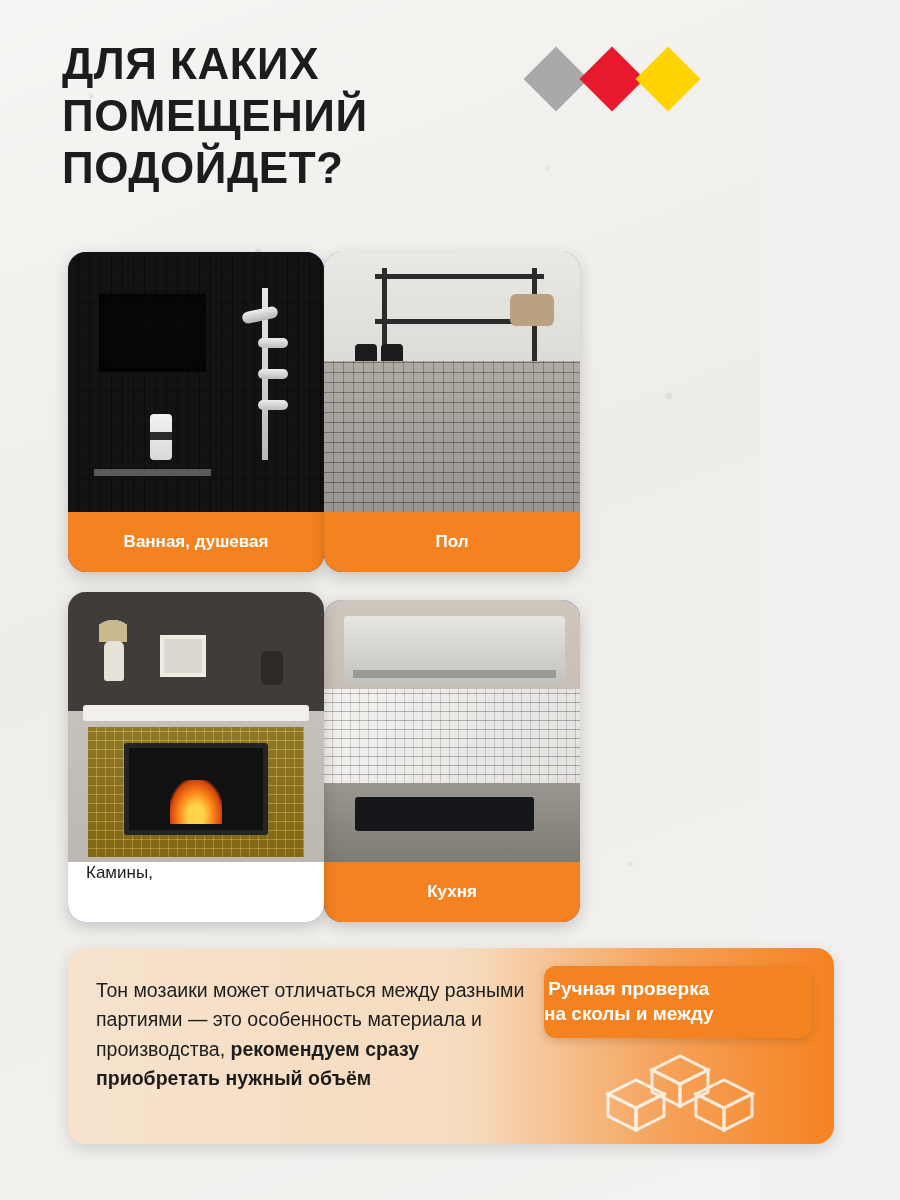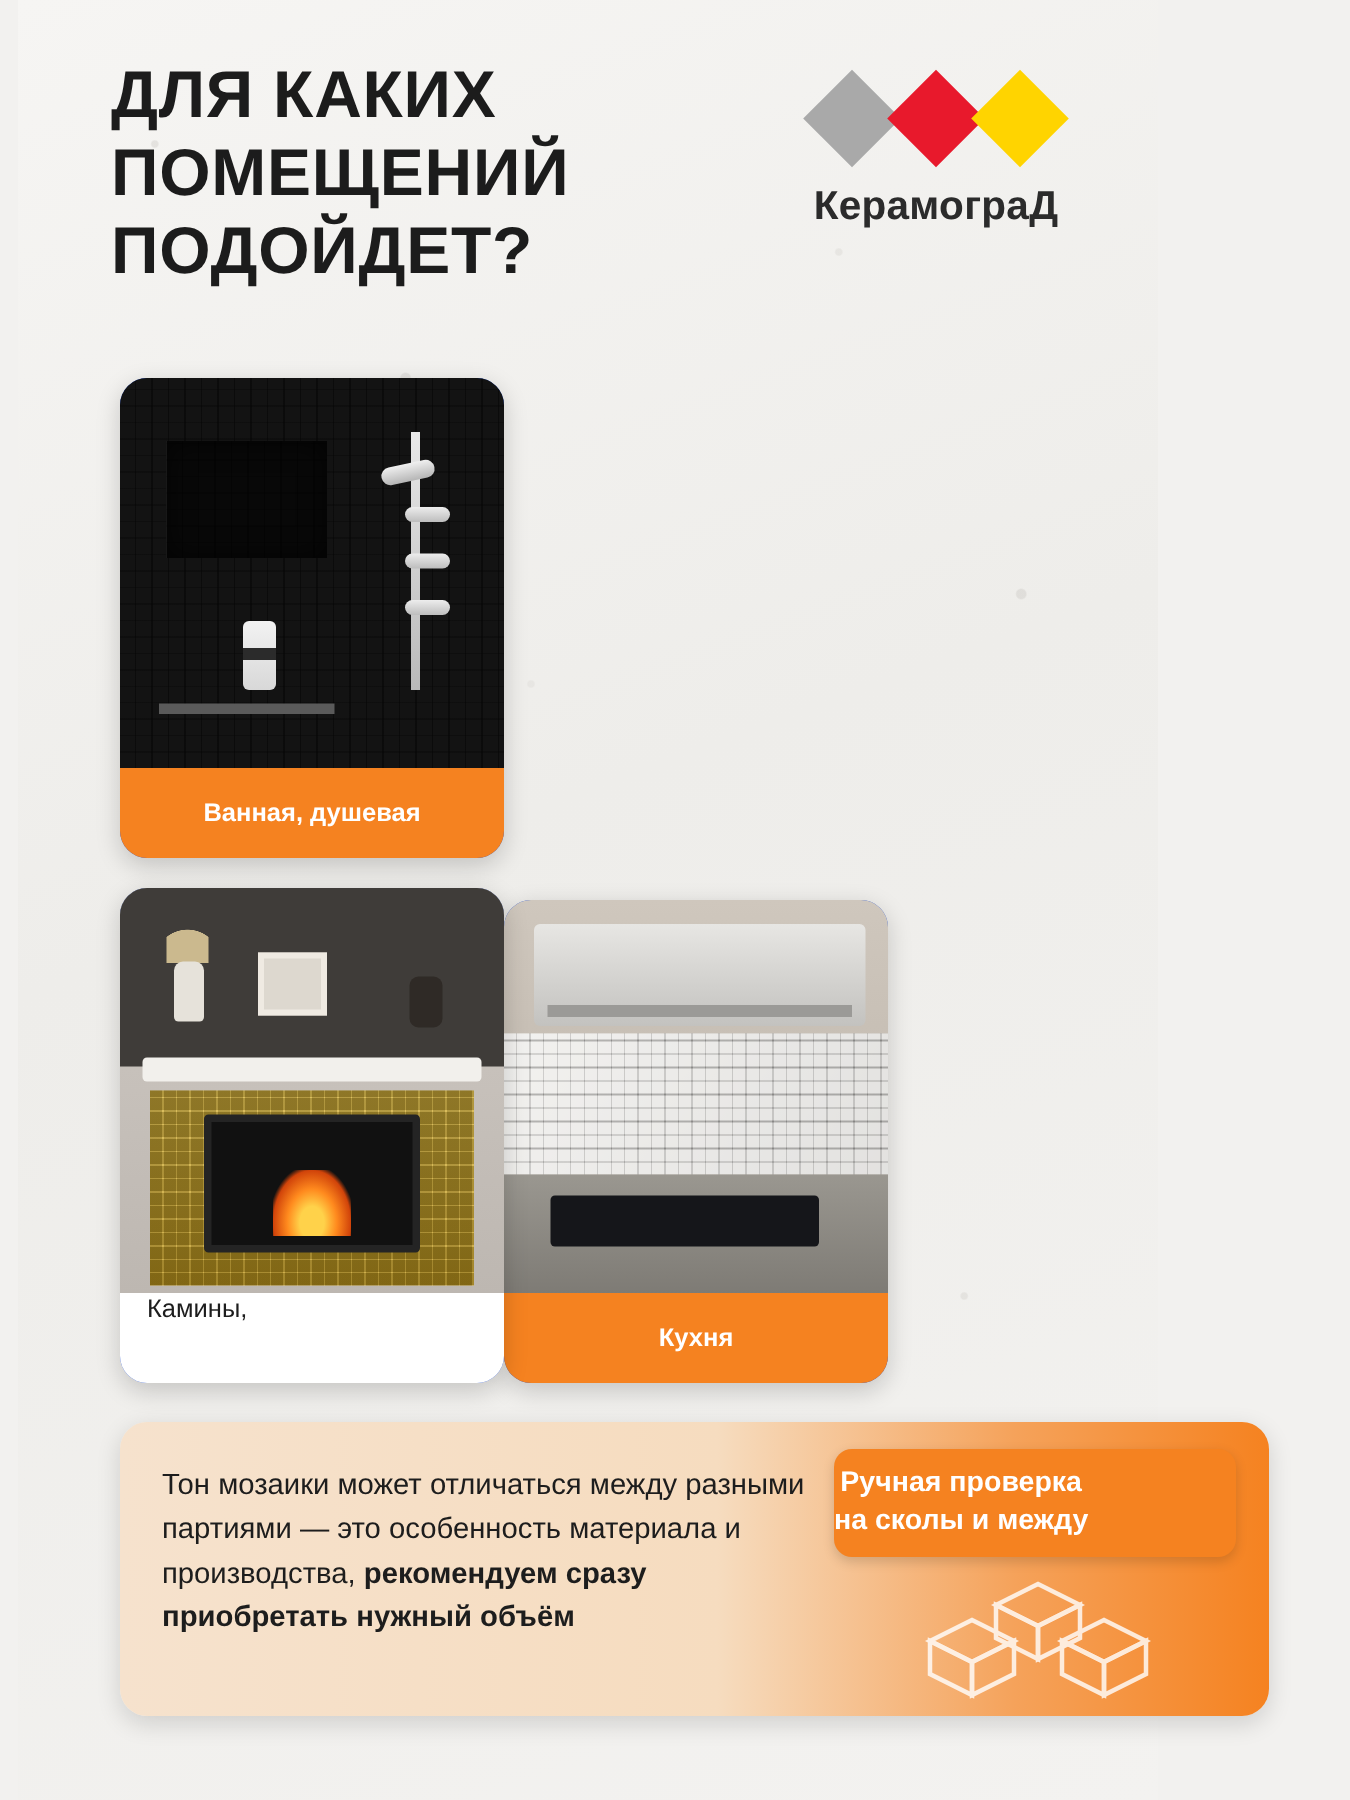--- a/index.html
+++ b/index.html
@@ -25,21 +25,21 @@
       radial-gradient(circle at 18% 47%, rgba(170,166,160,.16) 0 2px, transparent 3px),
       radial-gradient(circle at 57% 62%, rgba(168,163,157,.14) 0 3px, transparent 4px),
       radial-gradient(circle at 83% 72%, rgba(172,167,160,.18) 0 2px, transparent 3px),
       radial-gradient(circle at 27% 83%, rgba(165,160,154,.16) 0 3px, transparent 4px),
       radial-gradient(circle at 64% 91%, rgba(170,165,158,.15) 0 2px, transparent 3px),
       radial-gradient(circle at 45% 38%, rgba(175,170,164,.12) 0 2px, transparent 3px),
       linear-gradient(160deg, #f6f5f3 0%, #eeedea 45%, #f3f2f0 100%);
     pointer-events: none;
   }
 
-  .page { position: relative; width: 760px; height: 1200px; margin-left: 12px; }
+  .page { position: relative; width: 760px; height: 1200px; }
 
   
   .header {
     position: absolute;
     top: 38px; left: 62px; right: 48px;
     display: flex;
     align-items: flex-start;
     justify-content: space-between;
   }
   .headline {
@@ -283,21 +283,20 @@
 
   <div class="header">
     <div class="headline">ДЛЯ КАКИХ ПОМЕЩЕНИЙ ПОДОЙДЕТ?</div>
 
     <div class="logo">
       <div class="logo-marks">
         <span class="dia dia-gray"></span>
         <span class="dia dia-red"></span>
         <span class="dia dia-yellow"></span>
       </div>
-      <div class="logo-text">КерамограД</div>
     </div>
   </div>
 
   <div class="grid">
 
     <div class="card c1">
       <div class="card-inner">
         <div class="photo ph-bath">
           <div class="niche"></div>
           <div class="shelf"></div>
@@ -306,20 +305,41 @@
           <div class="head"></div>
           <div class="knob k1"></div>
           <div class="knob k2"></div>
           <div class="knob k3"></div>
         </div>
         <div class="caption accent">Ванная, душевая</div>
       </div>
     </div>
 
 
+    <div class="card c3">
+      <div class="card-inner">
+        <div class="photo ph-floor">
+          <div class="upper"></div>
+          <div class="shelfunit">
+            <div class="bar b1"></div>
+              <div class="bar b2"></div>
+              <div class="bar b3"></div>
+            <div class="leg l1"></div>
+              <div class="leg l2"></div>
+          </div>
+          <div class="basket"></div>
+          <div class="boots">
+              <i></i>
+              <i></i>
+            </div>
+          <div class="tiles"></div>
+        </div>
+        <div class="caption accent">Пол</div>
+      </div>
+    </div>
 
     <div class="row-gap"></div>
 
     <div class="card c4 row2">
       <div class="card-inner">
         <div class="photo ph-fire">
           <div class="wallup"></div>
           <div class="wheat"></div>
           <div class="vase"></div>
           <div class="frame"></div>

